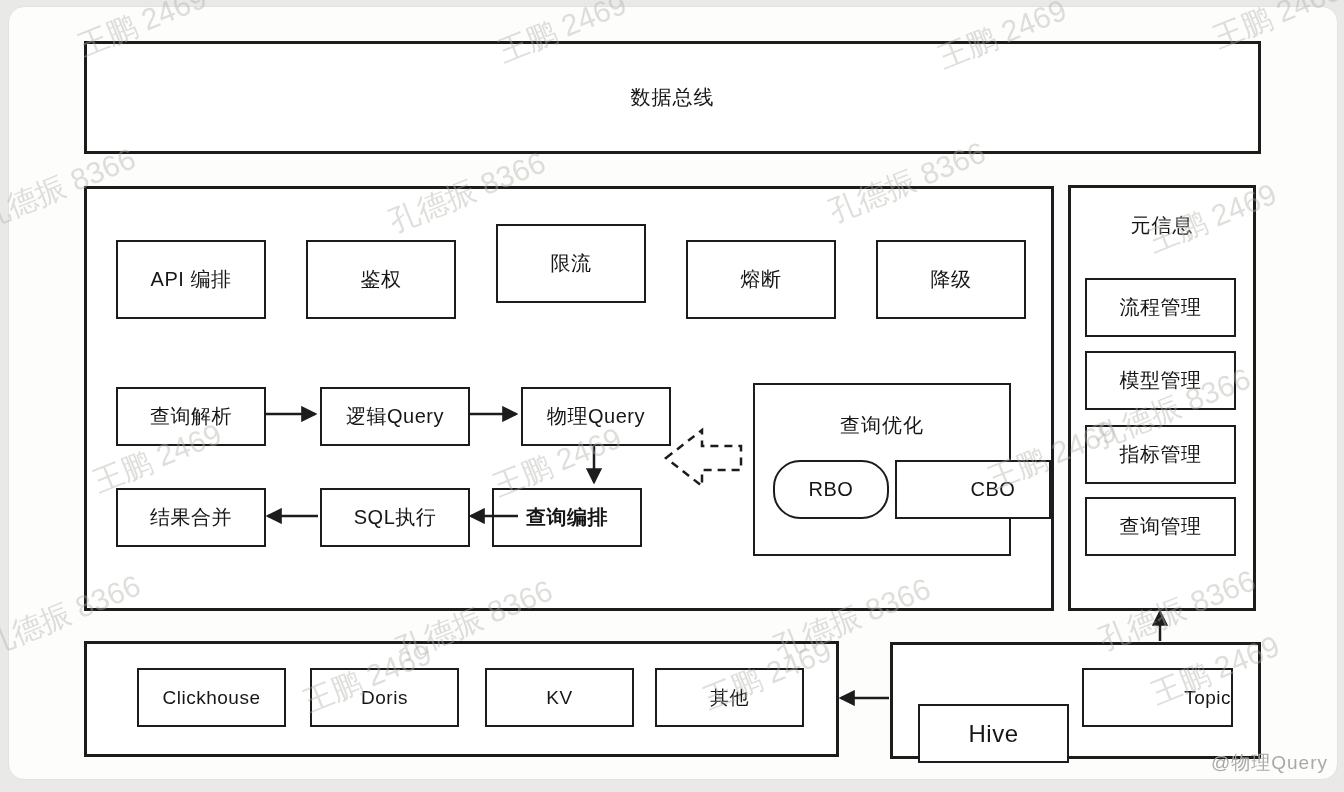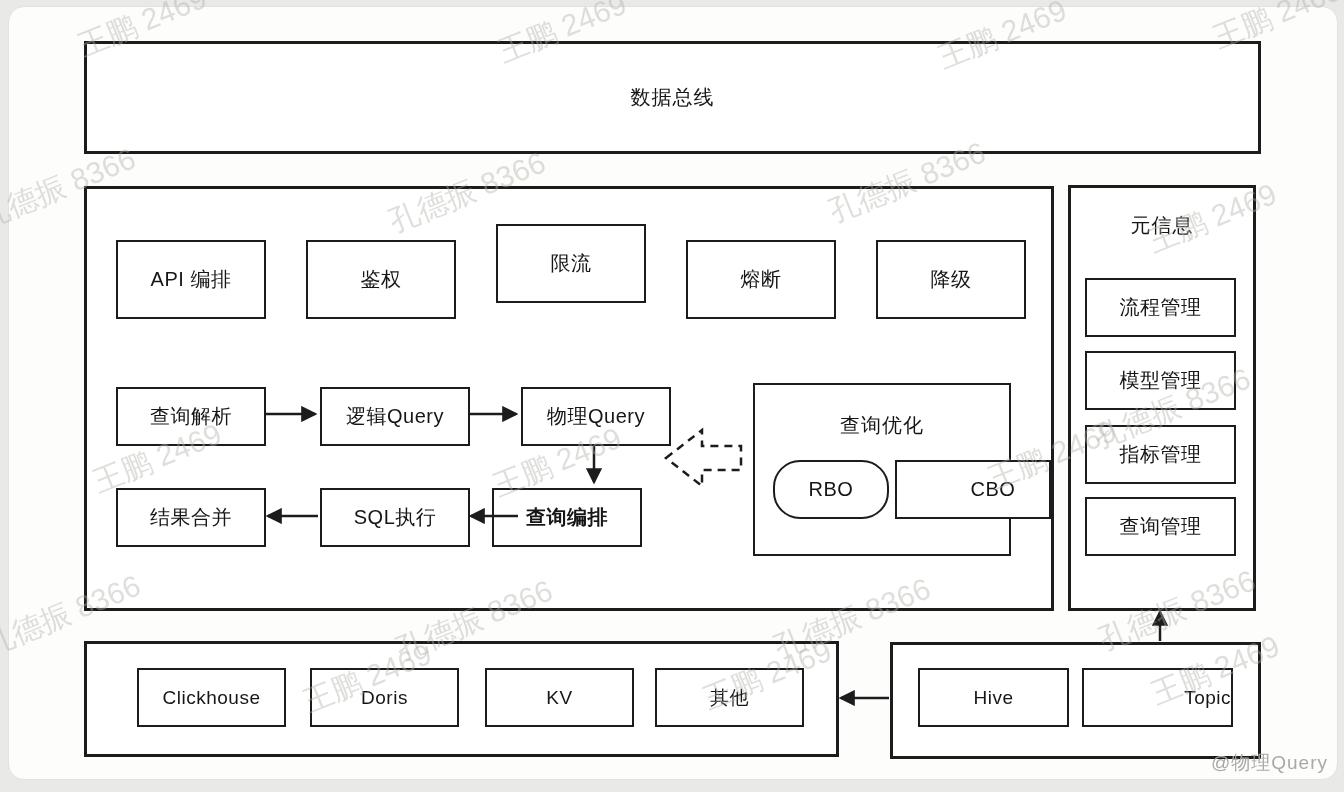--- a/index.html
+++ b/index.html
@@ -126,21 +126,21 @@
 <div class="box" style="left:310px;top:668px;width:145px;height:55px;font-size:19px;">
   <span>Doris</span>
   </div>
 <div class="box" style="left:485px;top:668px;width:145px;height:55px;font-size:19px;">
   <span>KV</span>
   </div>
 <div class="box" style="left:655px;top:668px;width:145px;height:55px;font-size:19px;">
   <span>其他</span>
   </div>
 
-<div class="box" style="left:918px;top:668px;width:147px;height:55px;font-size:19px;">
+<div class="box" style="left:918px;top:704px;width:147px;height:55px;font-size:24px;">
   <span>Hive</span>
   </div>
 <div class="box" style="left:1082px;top:668px;width:147px;height:55px;font-size:19px;justify-content:flex-end;">
   <span>Topic</span>
   </div>
 
 <svg class="arrows" viewBox="0 0 1344 792">
   <defs>
     <marker id="ah" viewBox="0 0 10 10" refX="8.5" refY="5" markerWidth="6.5" markerHeight="6.5" orient="auto-start-reverse">
       <path d="M0 0 L10 5 L0 10 z" fill="#1c1c1c"></path>

